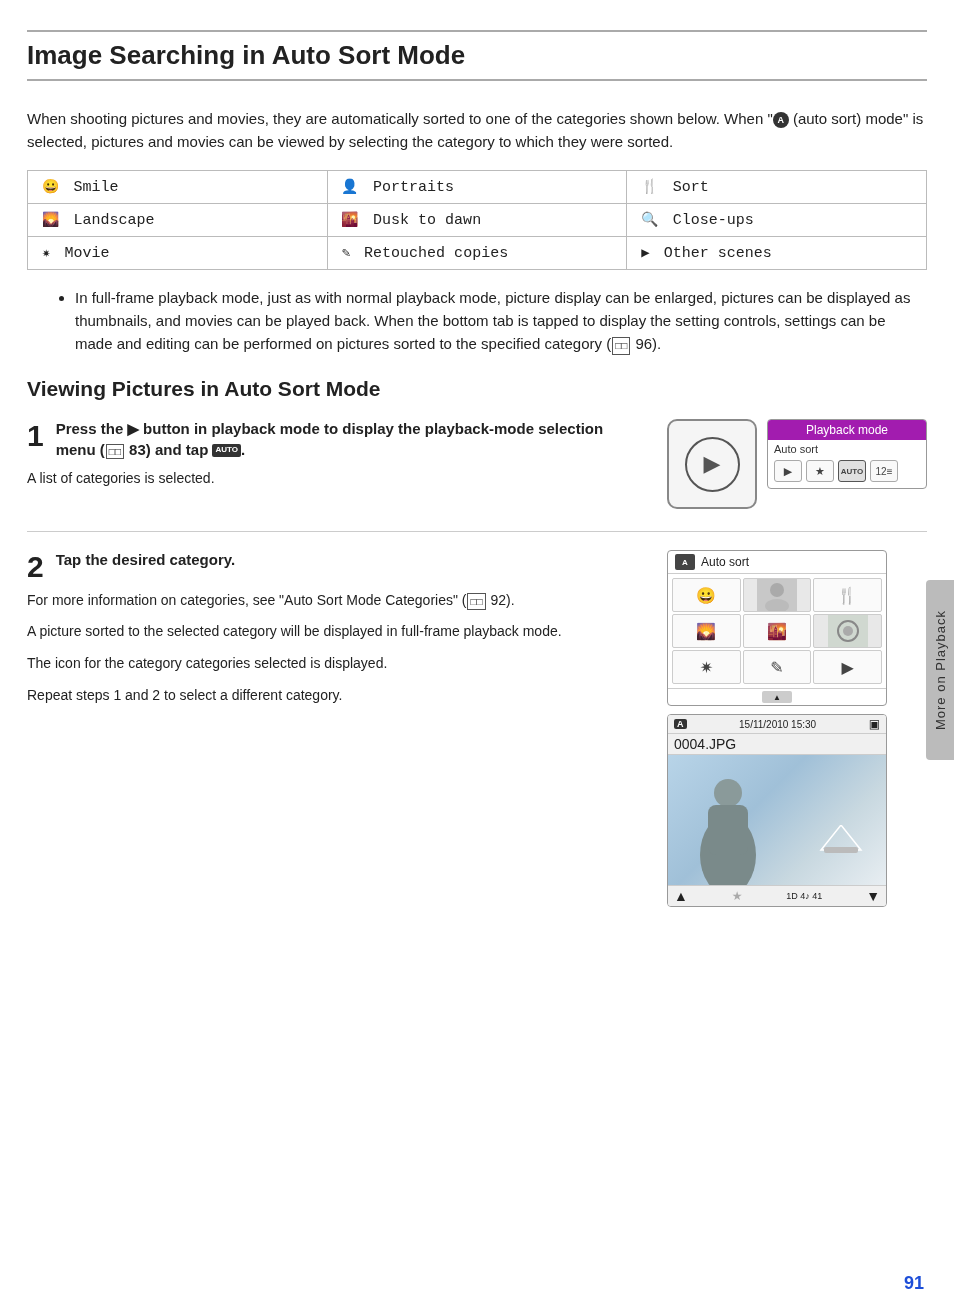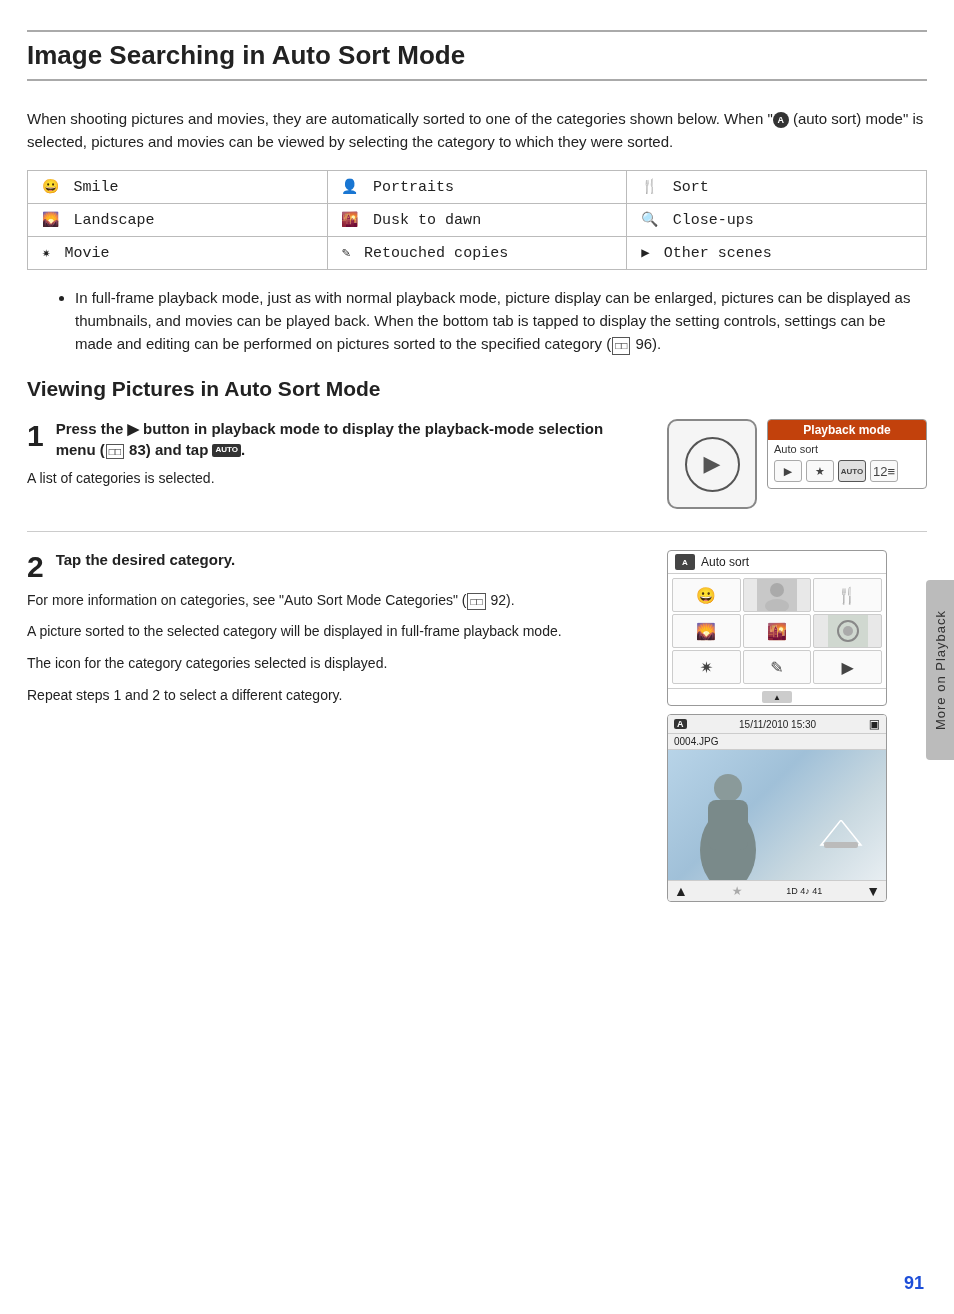--- a/index.html
+++ b/index.html
@@ -144,26 +144,25 @@
     }
 
     
     .playback-ui {
       border: 1.5px solid #999;
       border-radius: 4px;
       overflow: hidden;
       width: 165px;
     }
     .playback-ui-title {
-      background: #c2410c;
+      background: #a21caf;
       color: #fff;
       text-align: center;
       font-size: 12px;
       padding: 3px 0;
-      font-weight: bold;
     }
     .playback-ui-label {
       font-size: 11px;
       padding: 3px 6px 2px 6px;
       color: #333;
     }
     .playback-ui-icons {
       display: flex;
       flex-direction: row;
       padding: 3px 6px 6px 6px;
@@ -490,21 +489,21 @@
           <div class="camera-btn-circle">▶</div>
         </div>
 
         <div class="playback-ui">
           <div class="playback-ui-title">Playback mode</div>
           <div class="playback-ui-label">Auto sort</div>
           <div class="playback-ui-icons">
             <div class="playback-ui-icon">▶</div>
             <div class="playback-ui-icon">★</div>
             <div class="playback-ui-icon active" style="font-size:8px;font-weight:bold;">AUTO</div>
-            <div class="playback-ui-icon" style="font-size:13px;">12≡</div>
+            <div class="playback-ui-icon" style="font-size:10px;">12≡</div>
           </div>
         </div>
       </div>
     </div>
   </div>
 
   <hr class="step-divider">
 
   <div class="step-container">
     <div class="step-left">
@@ -555,21 +554,21 @@
           </div>
         </div>
 
         <div class="photo-preview">
           <div class="photo-top-bar">
             <span style="background:#333;color:#fff;border-radius:2px;padding:0 3px;font-size:9px;font-weight:bold;">A</span>
             <span style="font-size:10px;">15/11/2010 15:30</span>
             <span style="font-size:12px;">▣</span>
           </div>
           <div class="photo-top-bar" style="border-bottom:1px solid #ccc;">
-            <span style="font-size:10px;">0004.JPG</span>
+            <span style="font-size:14px;">0004.JPG</span>
           </div>
           <div class="photo-image-area">
 
             <svg class="photo-person" viewBox="0 0 80 110">
               <circle cx="40" cy="18" r="14" fill="#8a9a9a"></circle>
               <ellipse cx="40" cy="80" rx="28" ry="40" fill="#7a8a8a"></ellipse>
               <rect x="20" y="30" width="40" height="50" rx="8" fill="#7a8a8a"></rect>
             </svg>
 
             <svg class="photo-boat" viewBox="0 0 50 30">

